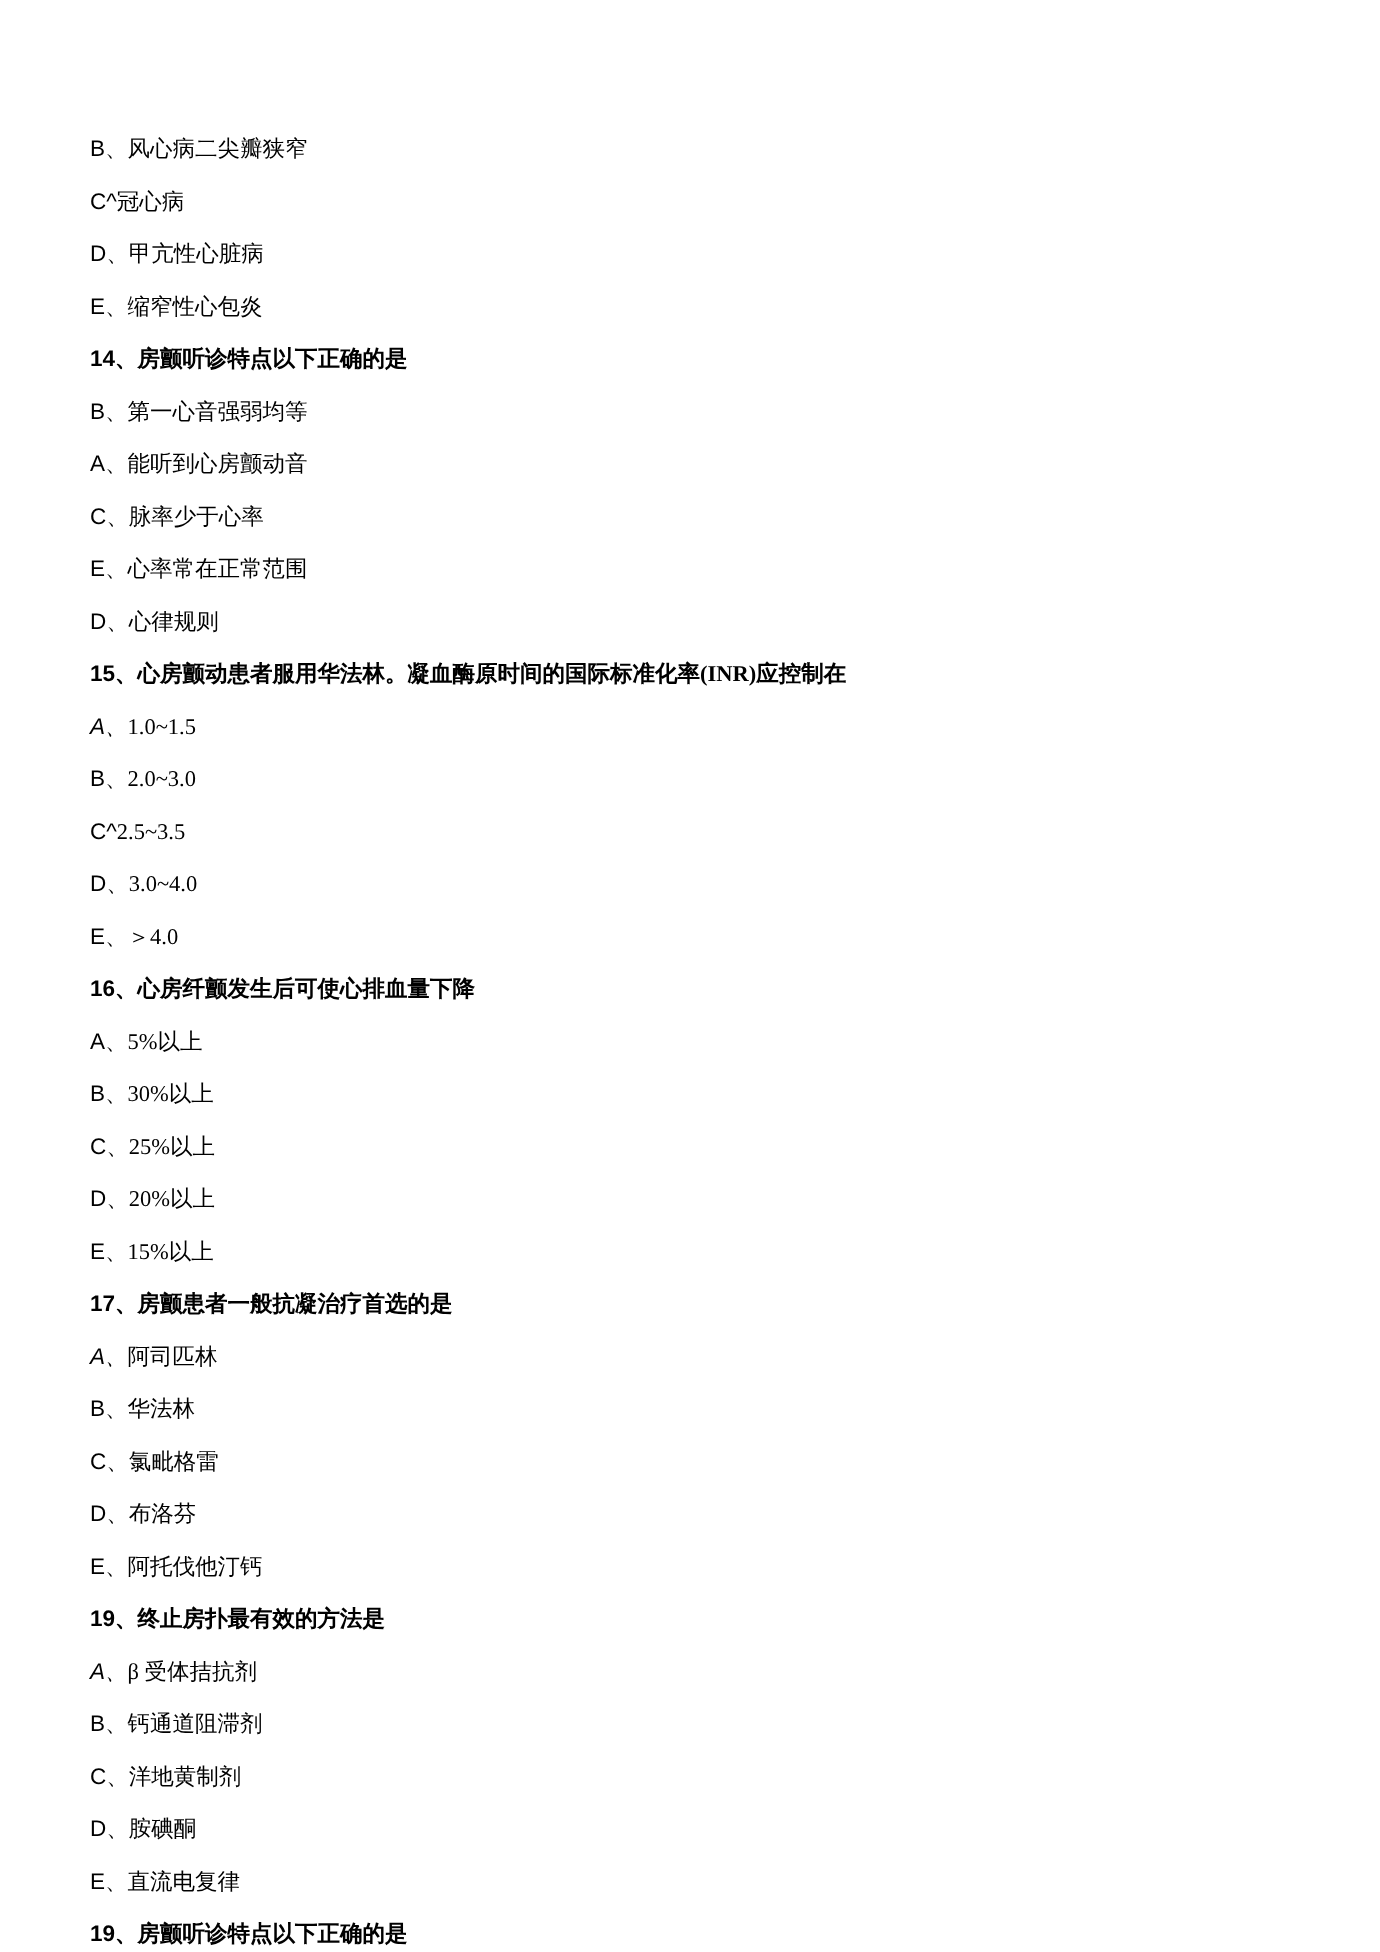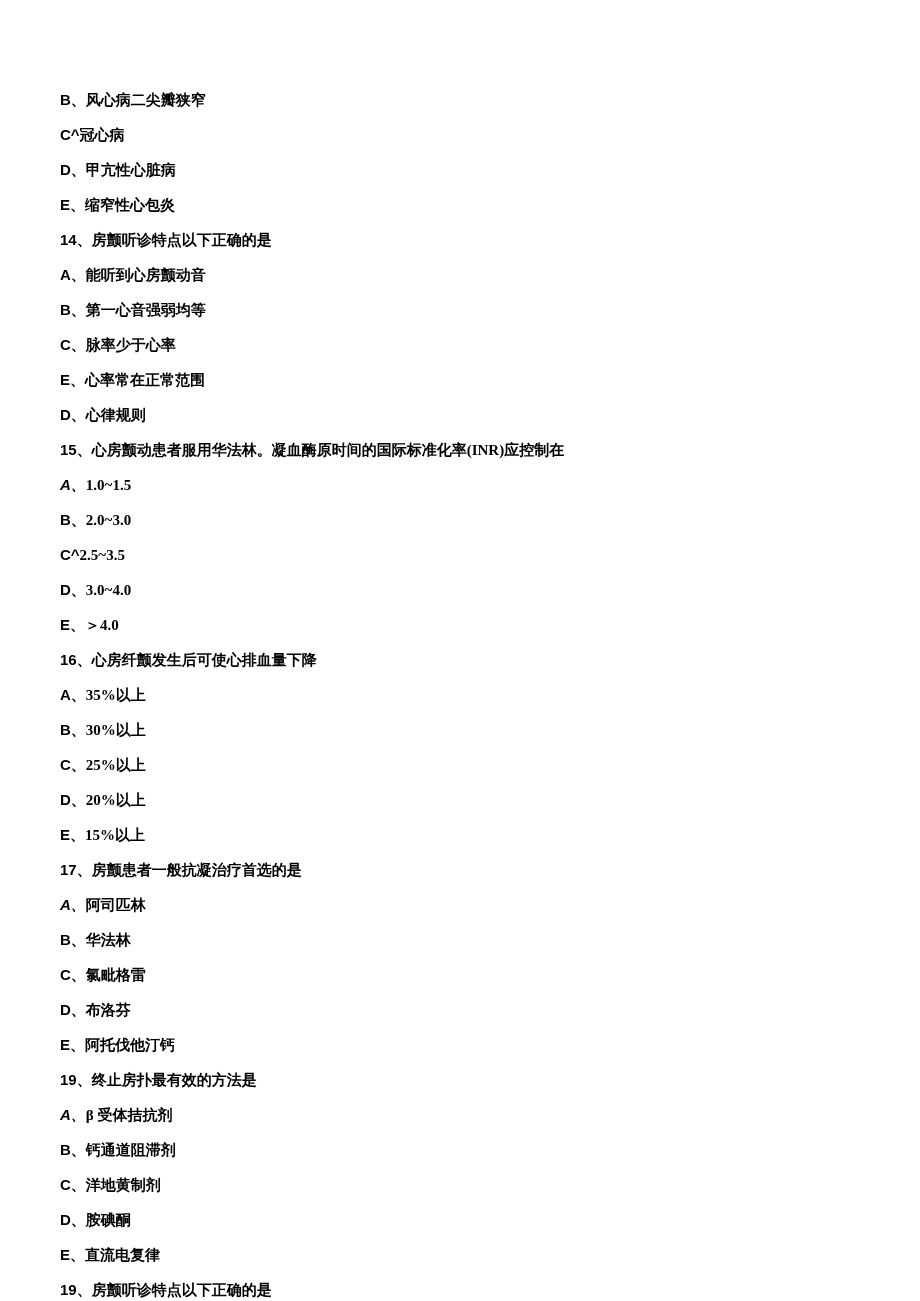--- a/index.html
+++ b/index.html
@@ -9,21 +9,21 @@
       font-family: "SimSun", "宋体", serif;
       padding: 88px 60px 60px 60px;
       color: #000000;
       font-size: 15px;
       line-height: 1.6;
     }
     .line {
       margin-bottom: 11px;
     }
     .option {
-      font-weight: bold;
+      font-weight: normal;
     }
     .option .letter {
       font-family: Arial, sans-serif;
     }
     .question {
       font-weight: bold;
     }
     .question .num {
       font-family: Arial, sans-serif;
       font-weight: bold;
@@ -36,33 +36,33 @@
   </style>
 </head>
 <body>
 
 <div id="content">
     <div class="line option"><span class="letter">B、</span><span>风心病二尖瓣狭窄</span></div>
     <div class="line option"><span class="letter">C^</span><span>冠心病</span></div>
     <div class="line option"><span class="letter">D、</span><span>甲亢性心脏病</span></div>
     <div class="line option"><span class="letter">E、</span><span>缩窄性心包炎</span></div>
     <div class="line question"><span class="num">14、</span><span>房颤听诊特点以下正确的是</span></div>
+    <div class="line option"><span class="letter">B、</span><span>第一心音强弱均等</span></div>
     <div class="line option"><span class="letter">A、</span><span>能听到心房颤动音</span></div>
-    <div class="line option"><span class="letter">B、</span><span>第一心音强弱均等</span></div>
     <div class="line option"><span class="letter">C、</span><span>脉率少于心率</span></div>
     <div class="line option"><span class="letter">E、</span><span>心率常在正常范围</span></div>
     <div class="line option"><span class="letter">D、</span><span>心律规则</span></div>
     <div class="line question"><span class="num">15、</span><span>心房颤动患者服用华法林。凝血酶原时间的国际标准化率(INR)应控制在</span></div>
     <div class="line option"><span class="letter ital">A、</span><span>1.0~1.5</span></div>
     <div class="line option"><span class="letter">B、</span><span>2.0~3.0</span></div>
     <div class="line option"><span class="letter">C^</span><span>2.5~3.5</span></div>
     <div class="line option"><span class="letter">D、</span><span>3.0~4.0</span></div>
     <div class="line option"><span class="letter">E、</span><span>＞4.0</span></div>
     <div class="line question"><span class="num">16、</span><span>心房纤颤发生后可使心排血量下降</span></div>
-    <div class="line option"><span class="letter">A、</span><span>35%以上</span></div>
+    <div class="line option"><span class="letter">A、</span><span>5%以上</span></div>
     <div class="line option"><span class="letter">B、</span><span>30%以上</span></div>
     <div class="line option"><span class="letter">C、</span><span>25%以上</span></div>
     <div class="line option"><span class="letter">D、</span><span>20%以上</span></div>
     <div class="line option"><span class="letter">E、</span><span>15%以上</span></div>
     <div class="line question"><span class="num">17、</span><span>房颤患者一般抗凝治疗首选的是</span></div>
     <div class="line option"><span class="letter ital">A、</span><span>阿司匹林</span></div>
     <div class="line option"><span class="letter">B、</span><span>华法林</span></div>
     <div class="line option"><span class="letter">C、</span><span>氯毗格雷</span></div>
     <div class="line option"><span class="letter">D、</span><span>布洛芬</span></div>
     <div class="line option"><span class="letter">E、</span><span>阿托伐他汀钙</span></div>

